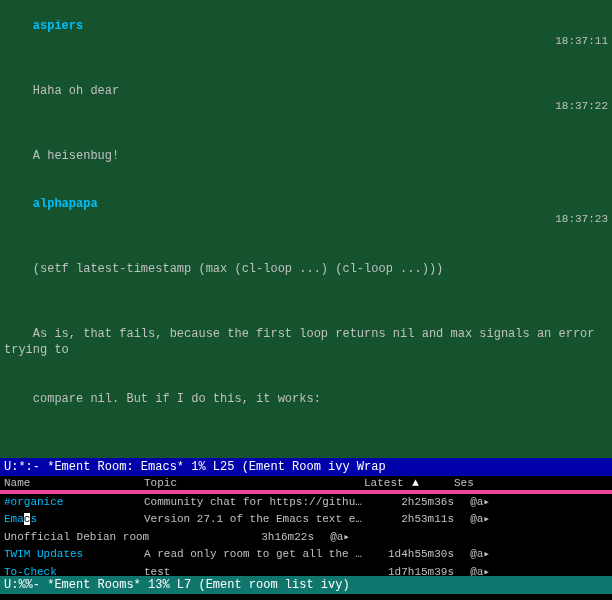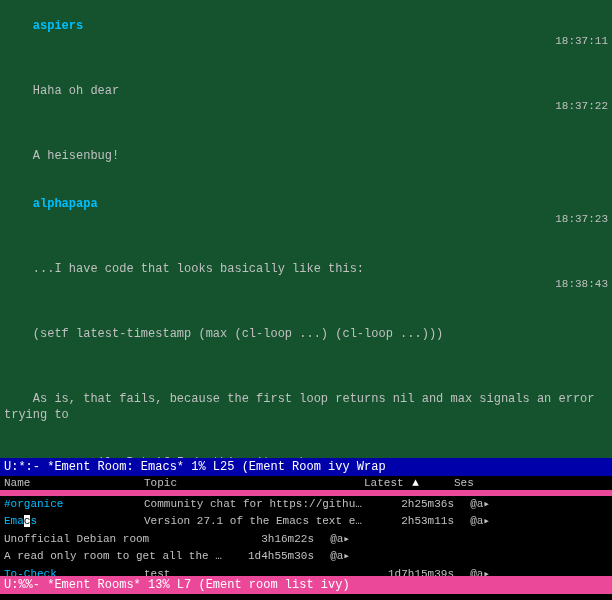--- a/index.html
+++ b/index.html
@@ -47,21 +47,21 @@
     }
     #room-list {
       background: #000;
       height: 100px;
       overflow: hidden;
     }
     .room-list-header {
       display: flex;
       color: #c0c0c0;
       padding: 1px 4px;
-      border-bottom: 6px solid #ec4899;
+      border-bottom: 4px solid #ec4899;
       font-size: 11px;
       font-family: Liberation Mono, monospace;
     }
     .room-list-header span {
       flex-shrink: 0;
     }
     .room-row {
       display: flex;
       padding: 1px 4px;
       font-size: 11px;
@@ -97,21 +97,21 @@
       flex-shrink: 0;
       color: #c0c0c0;
       text-align: right;
       padding-right: 4px;
     }
     .col-arrow {
       color: #ffffff;
       margin-left: 2px;
     }
     #mode-line-bottom {
-      background: #ec4899;
+      background: #0f766e;
       color: #ffffff;
       padding: 0 4px;
       height: 18px;
       line-height: 18px;
       font-size: 12px;
       white-space: nowrap;
       overflow: hidden;
     }
     .updates-blue {
       color: #00bfff;
@@ -130,24 +130,20 @@
     <span>Haha oh dear</span>
     <span class="timestamp">18:37:22</span>
   </div>
   <div class="message-line">
     <span>A heisenbug!</span>
   </div>
 
   <div class="message-line">
     <span class="username">alphapapa</span>
     <span class="timestamp">18:37:23</span>
-  </div>
-  <div class="message-line">
-    <span>...I have code that looks basically like this:</span>
-    <span class="timestamp">18:38:43</span>
   </div>
   <div class="message-line code-line">
     <span>(setf latest-timestamp (max (cl-loop ...) (cl-loop ...)))</span>
   </div>
   <div class="message-line">&nbsp;</div>
   <div class="message-line">
     <span>As is, that fails, because the first loop returns nil and max signals an error trying to</span>
   </div>
   <div class="message-line">
     <span>compare nil. But if I do this, it works:</span>
@@ -181,20 +177,21 @@
     <span class="room-ses">@a▸</span>
   </div>
 
   <div class="room-row">
     <span class="room-topic">Unofficial Debian room</span>
     <span class="room-latest">3h16m22s</span>
     <span class="room-ses">@a▸</span>
   </div>
 
   <div class="room-row">
+    <span class="room-name updates-blue">TWIM Updates</span>
     <span class="room-topic">A read only room to get all the ...</span>
     <span class="room-latest">1d4h55m30s</span>
     <span class="room-ses">@a▸</span>
   </div>
 
   <div class="room-row">
     <span class="room-name">To-Check</span>
     <span class="room-topic">test</span>
     <span class="room-latest">1d7h15m39s</span>
     <span class="room-ses">@a▸</span>

